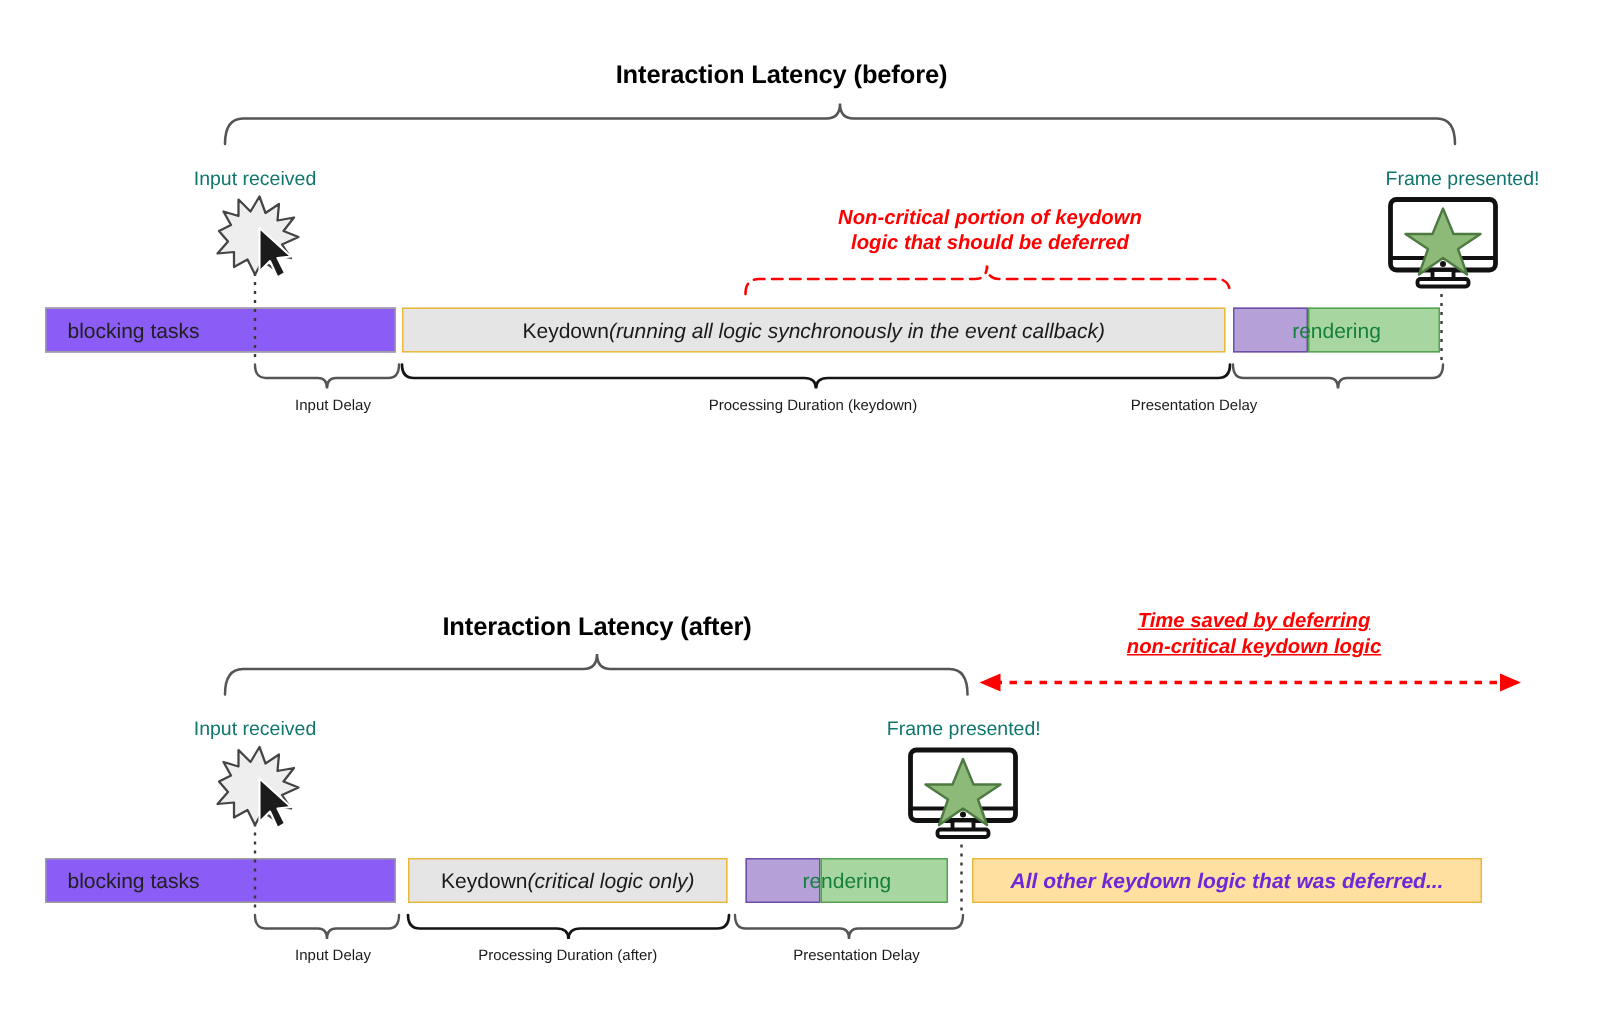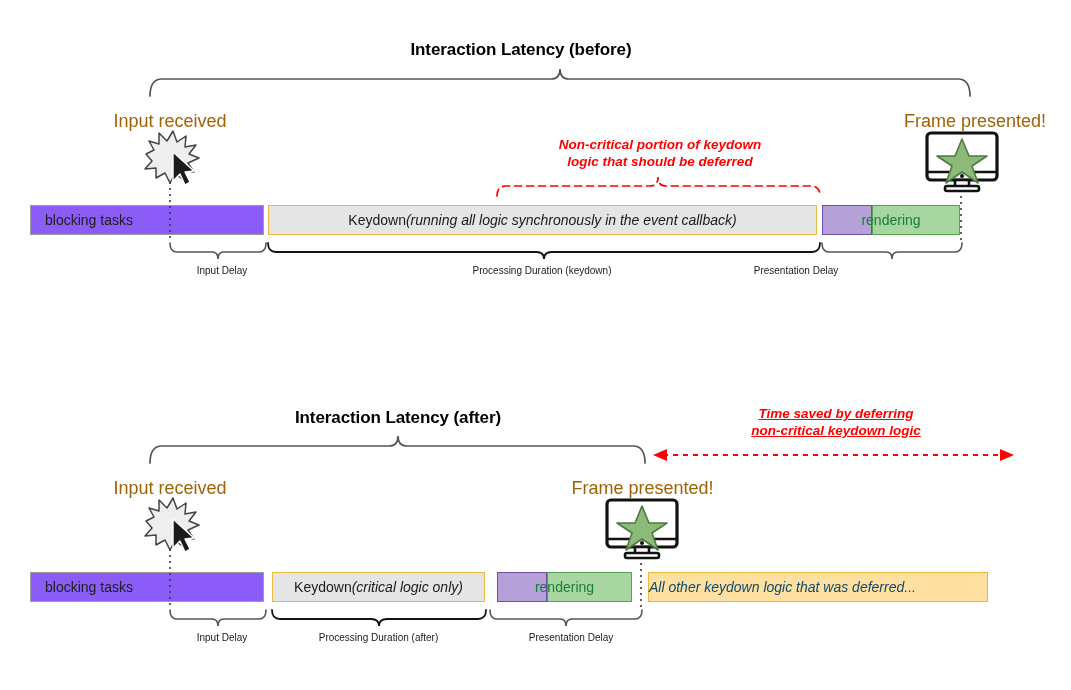--- a/index.html
+++ b/index.html
@@ -28,22 +28,22 @@
     font-size: 17px;
     font-weight: bold;
     color: #000000;
     text-align: center;
     white-space: nowrap;
     letter-spacing: -0.1px;
   }
 
   
   .label {
-    font-size: 18px;
-    color: #a16207;
+    font-size: 13px;
+    color: #0f766e;
     white-space: nowrap;
     text-align: center;
   }
   .phase-label {
     font-size: 10px;
     color: #1a1a1a;
     white-space: nowrap;
     text-align: center;
   }
 
@@ -76,23 +76,24 @@
   }
   .bar-keydown {
     background: #e5e5e5;
     border: 1.6px solid #e8b93c;
     justify-content: center;
     color: #1a1a1a;
   }
   .bar-deferred {
     background: #ffe0a0;
     border: 1.6px solid #e8b93c;
-    justify-content: flex-start;
+    justify-content: center;
     font-style: italic;
-    color: #0c4a6e;
+    color: #6d28d9;
+    font-weight: bold;
   }
   .bar-purple {
     background: #b5a0d8;
     border: 1.6px solid #6d4fa8;
   }
   .bar-green {
     background: #a8d6a0;
     border: 1.6px solid #55a352;
   }
   .bar-em { font-style: italic; }

